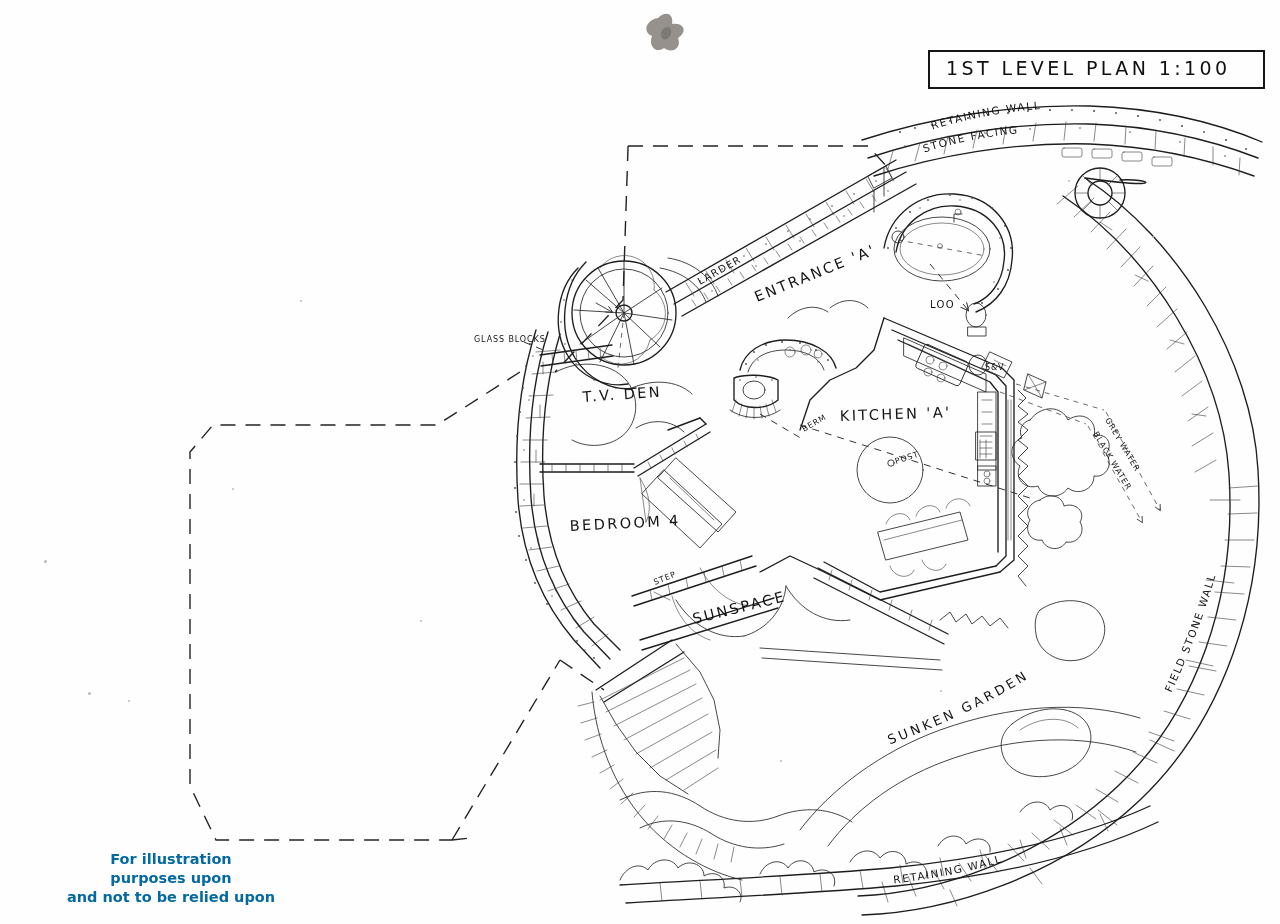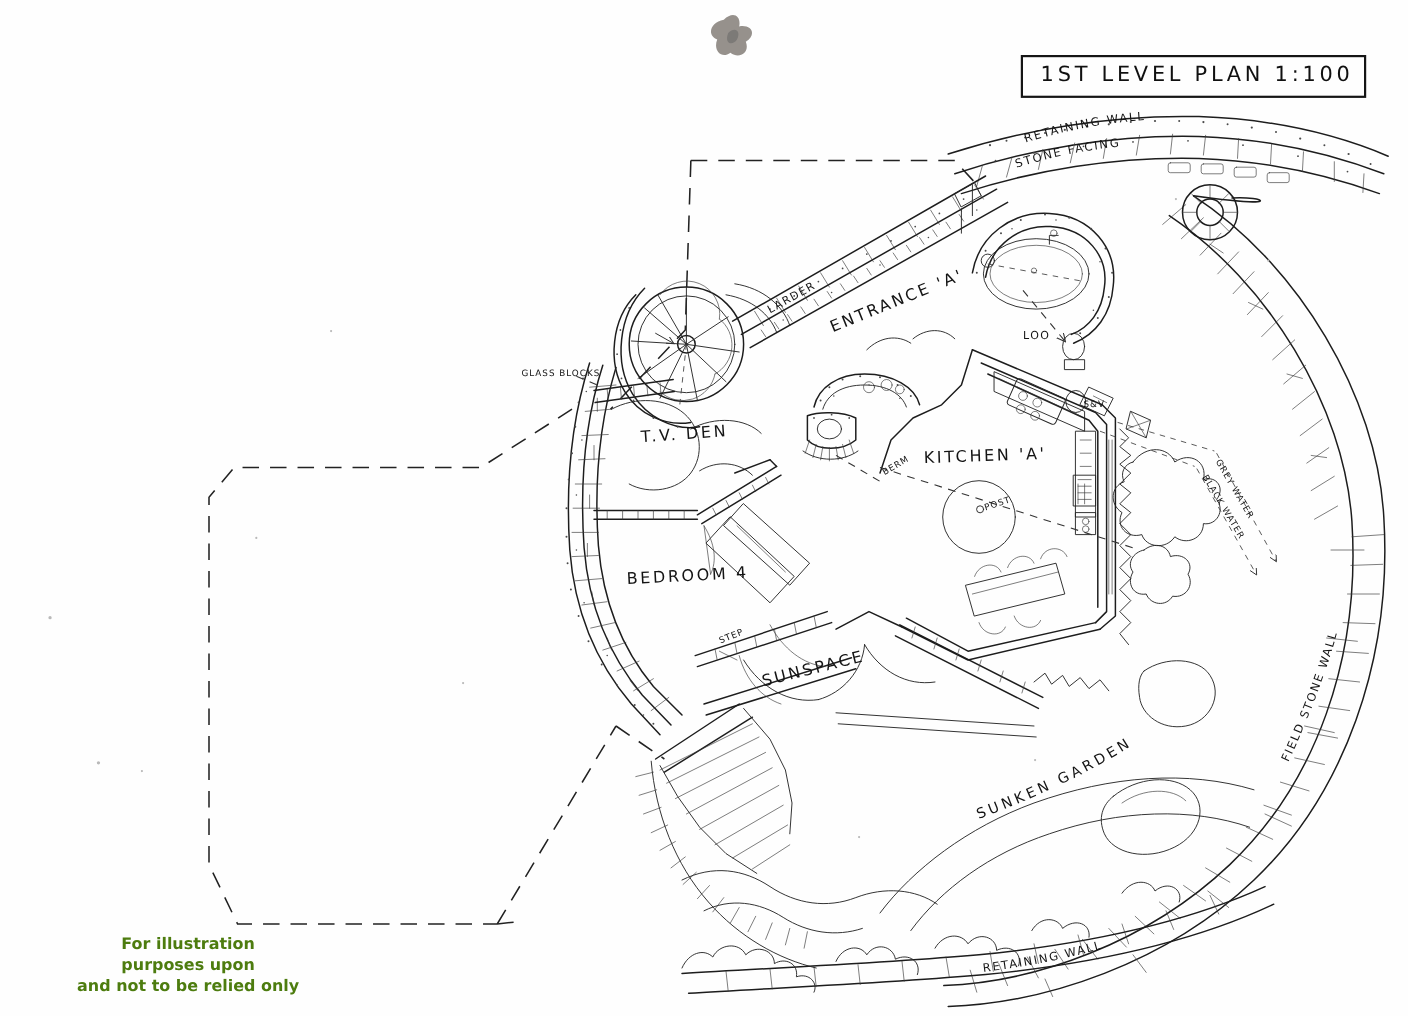--- a/index.html
+++ b/index.html
@@ -40,21 +40,21 @@
   }
   .lbl-room  { font-size: 14.5px; letter-spacing: 2.4px; }
   .lbl-small { font-size: 10px;   letter-spacing: 1.3px; }
   .lbl-tiny  { font-size: 8px;    letter-spacing: 0.9px; }
   .lbl-arc   { font-size: 13px;   letter-spacing: 3.2px; }
   .lbl-wall  { font-size: 10.5px; letter-spacing: 1.6px; }
   #title-box {
     position: absolute;
     left: 928px;
     top: 50px;
-    padding: 7px 9px 9px 16px;
+    padding: 7px 32px 9px 16px;
     border: 2.2px solid #151515;
     background: transparent;
   }
   #title-box .t {
     font-family: "DejaVu Sans", sans-serif;
     font-size: 19px;
     letter-spacing: 3.4px;
     color: #101010;
     white-space: nowrap;
     line-height: 1;
@@ -62,21 +62,21 @@
   #disclaimer {
     position: absolute;
     left: 52px;
     top: 850px;
     width: 238px;
     text-align: center;
     font-family: "DejaVu Sans", sans-serif;
     font-weight: bold;
     font-size: 14.5px;
     line-height: 1.32;
-    color: #4d7c0f;
+    color: #0369a1;
   }
   .speck { position: absolute; border-radius: 50%; background: #b9b9b9; }
 </style>
 </head>
 <body>
 
 <div id="page">
 
   <svg id="plan-svg" viewBox="0 0 1280 924">
     <defs>
@@ -782,21 +782,21 @@
     </g>
   </svg>
 
   <div id="title-box">
     <div class="t">1ST LEVEL PLAN 1:100</div>
   </div>
 
   <div id="disclaimer">
     <div>For illustration</div>
     <div>purposes upon</div>
-    <div>and not to be relied only</div>
+    <div>and not to be relied upon</div>
   </div>
 
   <div class="speck" style="left:44px;  top:560px;  width:3px; height:3px;"></div>
   <div class="speck" style="left:128px; top:700px;  width:2px; height:2px;"></div>
   <div class="speck" style="left:300px; top:300px;  width:2px; height:2px;"></div>
   <div class="speck" style="left:420px; top:620px;  width:2px; height:2px;"></div>
   <div class="speck" style="left:232px; top:488px;  width:2px; height:2px;"></div>
   <div class="speck" style="left:88px;  top:692px;  width:3px; height:3px;"></div>
   <div class="speck" style="left:1152px;top:236px;  width:2px; height:2px;"></div>
   <div class="speck" style="left:1068px;top:180px;  width:2px; height:2px;"></div>

